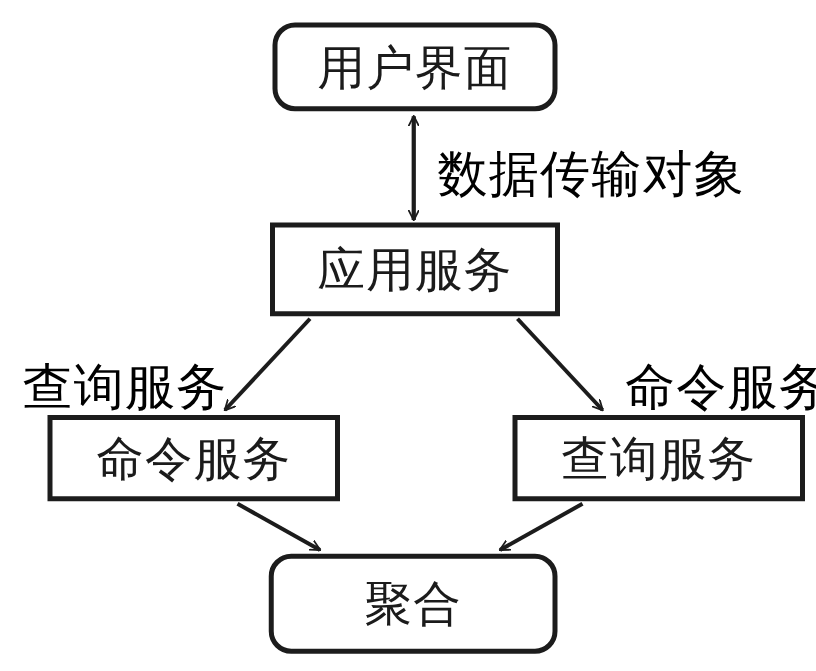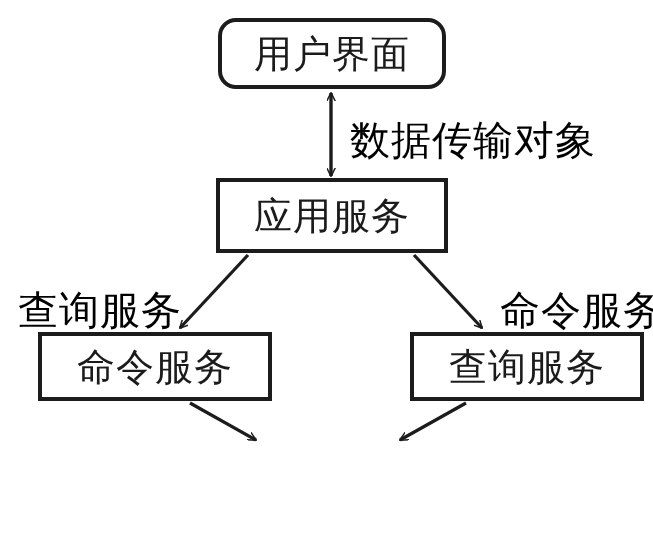--- a/index.html
+++ b/index.html
@@ -115,20 +115,23 @@
   </div>
 
   <div id="node-command" class="node sharp">
     <span class="node-label">命令服务</span>
   </div>
 
   <div id="node-query" class="node sharp">
     <span class="node-label">查询服务</span>
   </div>
 
+  <div id="node-aggregate" class="node rounded">
+    <span class="node-label">聚合</span>
+  </div>
 
   <div id="label-dto" class="edge-label">数据传输对象</div>
 
   <div id="label-command" class="edge-label">查询服务</div>
 
   <div id="label-query" class="edge-label">命令服务</div>
 
 </div>
 
 </body></html>

